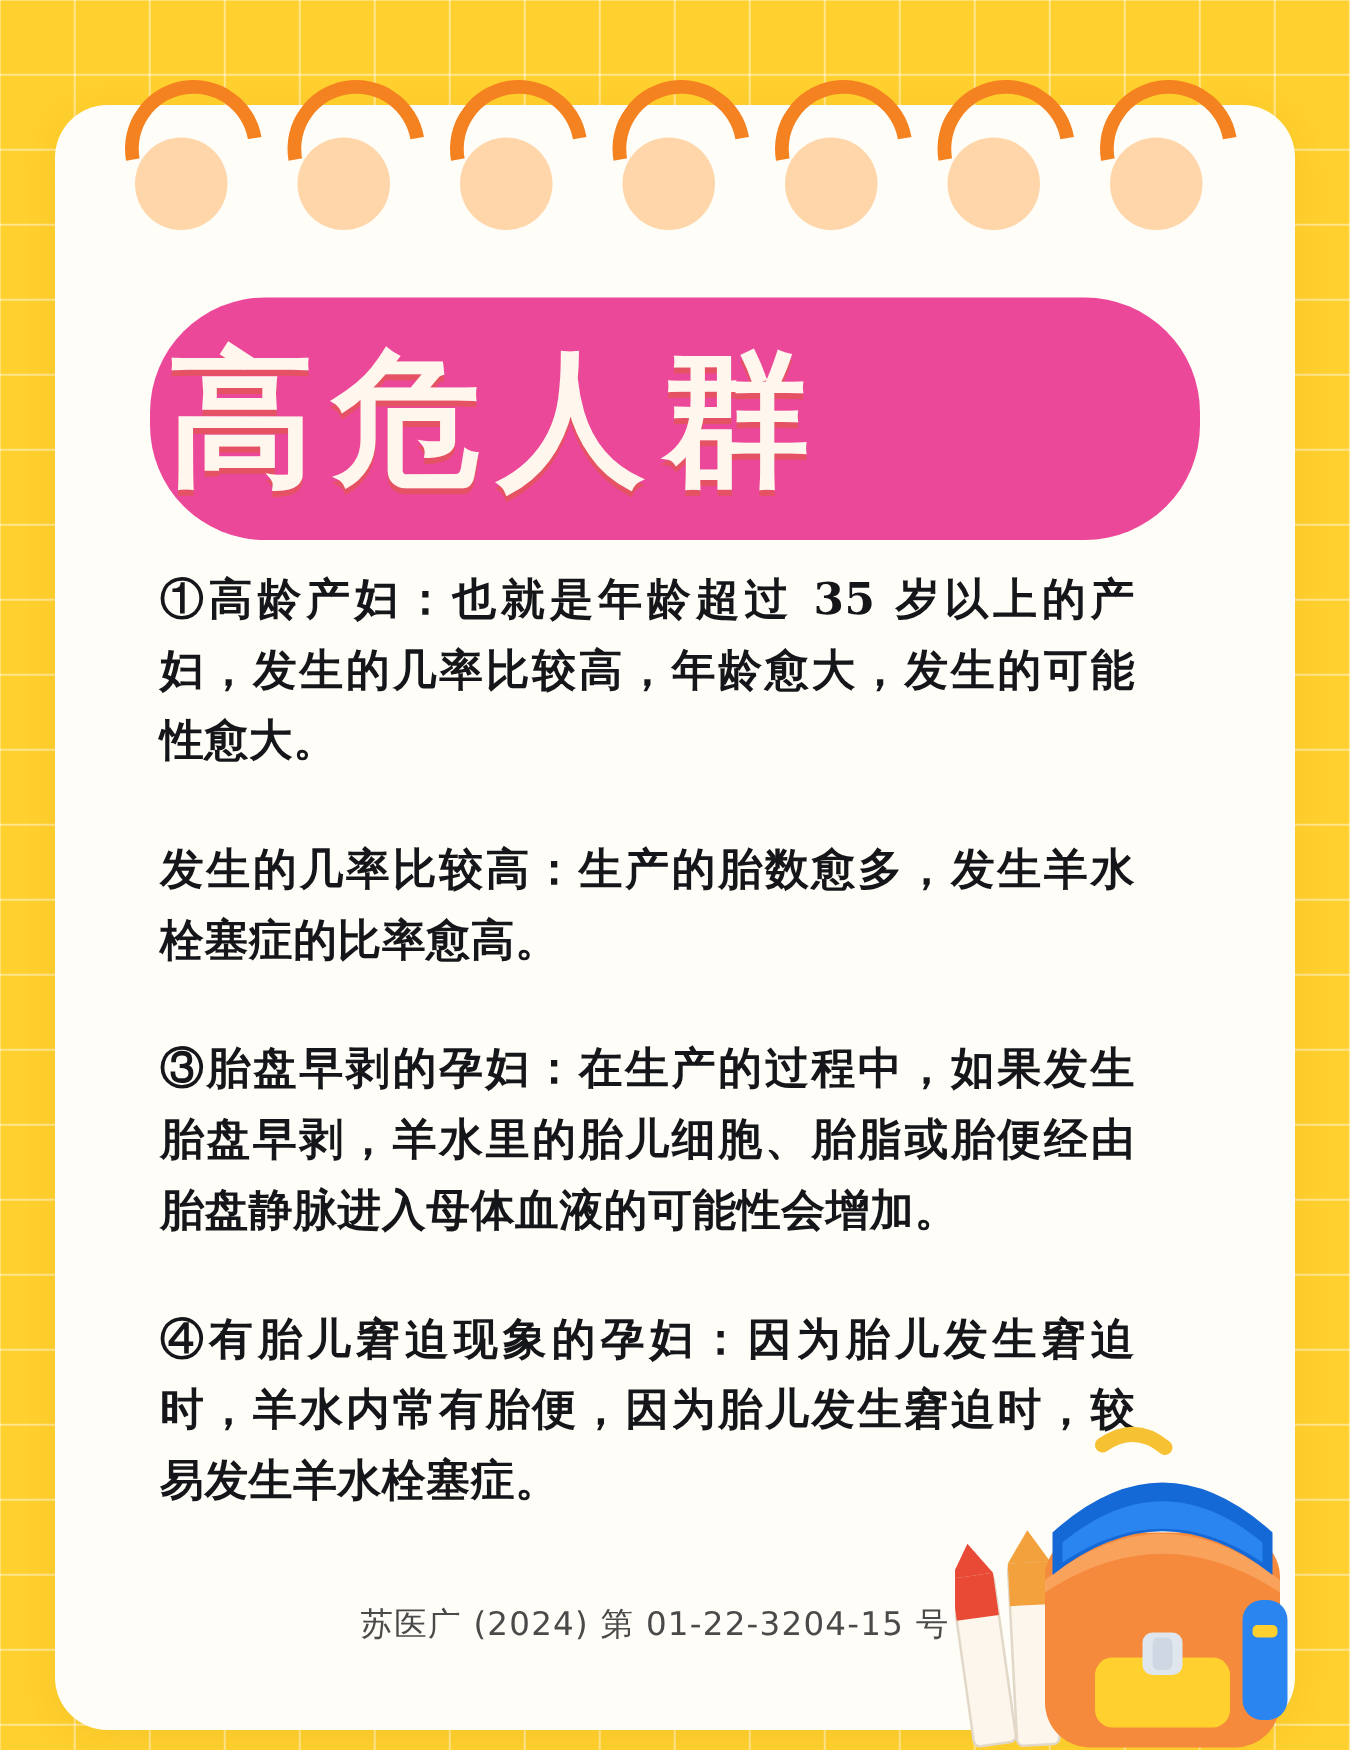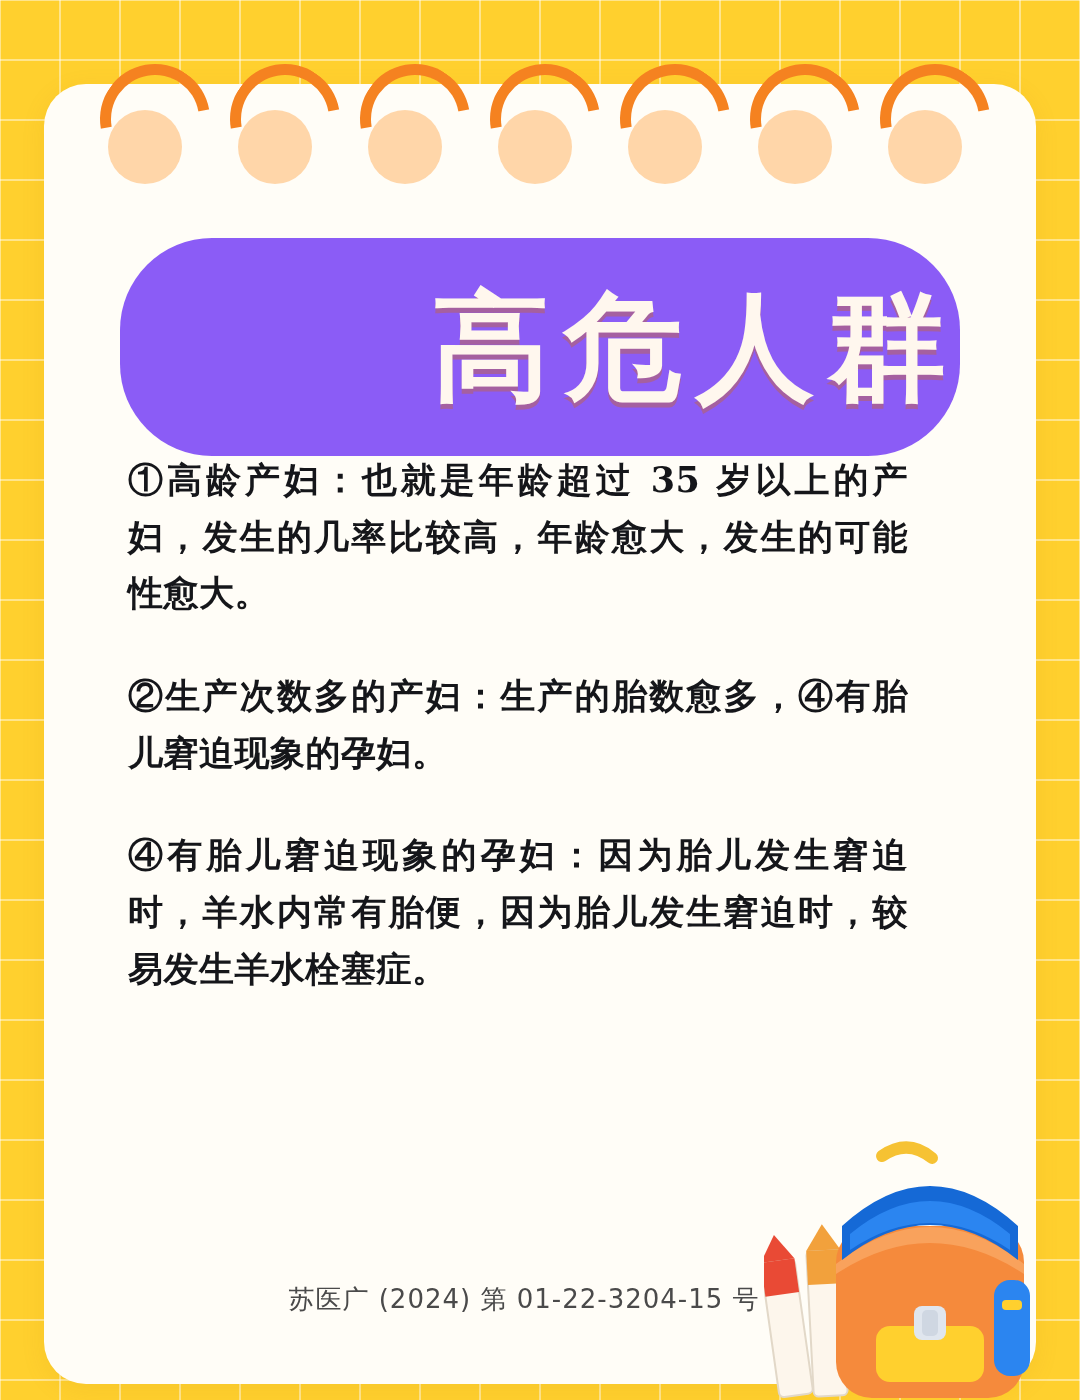--- a/index.html
+++ b/index.html
@@ -75,26 +75,26 @@
     border-right-color: transparent;
     transform: rotate(35deg);
   }
 
   
   .title-pill {
     position: absolute;
     left: 120px;
     top: 238px;
     width: 840px;
-    height: 218px;
-    background: #8b5cf6;
+    height: 194px;
+    background: #ec4899;
     border-radius: 92px;
     display: flex;
     align-items: center;
-    justify-content: flex-end;
+    justify-content: flex-start;
   }
   .title-text {
     font-family: "DejaVu Sans", sans-serif;
     font-weight: bold;
     font-size: 118px;
     letter-spacing: 14px;
     color: #fff7ee;
     text-shadow: 0 5px 0 rgba(214,104,0,0.35);
     line-height: 1;
     padding-left: 14px;
@@ -178,21 +178,22 @@
       <div class="wire"></div>
     </div>
 </div>
 
 <div class="title-pill">
   <div class="title-text">高危人群</div>
 </div>
 
 <div class="content">
   <p class="para">①高龄产妇：也就是年龄超过 35 岁以上的产妇，发生的几率比较高，年龄愈大，发生的可能性愈大。</p>
-  <p class="para">②生产次数多的产妇：生产的胎数愈多，④有胎儿窘迫现象的孕妇。</p>
+  <p class="para">发生的几率比较高：生产的胎数愈多，发生羊水栓塞症的比率愈高。</p>
+  <p class="para">③胎盘早剥的孕妇：在生产的过程中，如果发生胎盘早剥，羊水里的胎儿细胞、胎脂或胎便经由胎盘静脉进入母体血液的可能性会增加。</p>
   <p class="para">④有胎儿窘迫现象的孕妇：因为胎儿发生窘迫时，羊水内常有胎便，因为胎儿发生窘迫时，较易发生羊水栓塞症。</p>
 </div>
 
 <div class="footer">苏医广 (2024) 第 01-22-3204-15 号</div>
 
 <div class="illus">
   <svg viewBox="0 0 300 270" width="300" height="270" xmlns="http://www.w3.org/2000/svg">
 
     <g>
       <rect x="6" y="130" width="34" height="136" rx="5" fill="#fdf6ec" stroke="#e2d8c8" stroke-width="2" transform="rotate(-8 23 198)"></rect>

